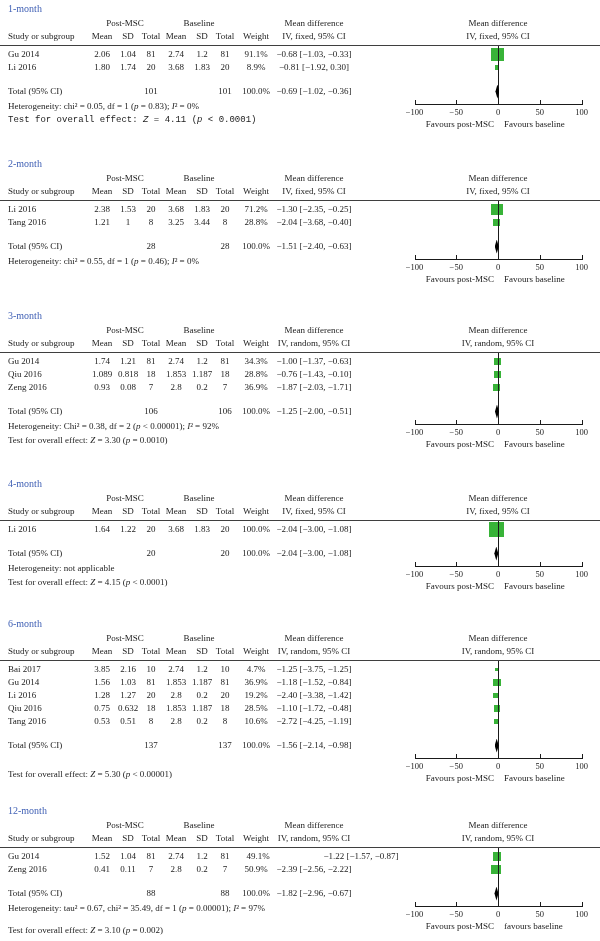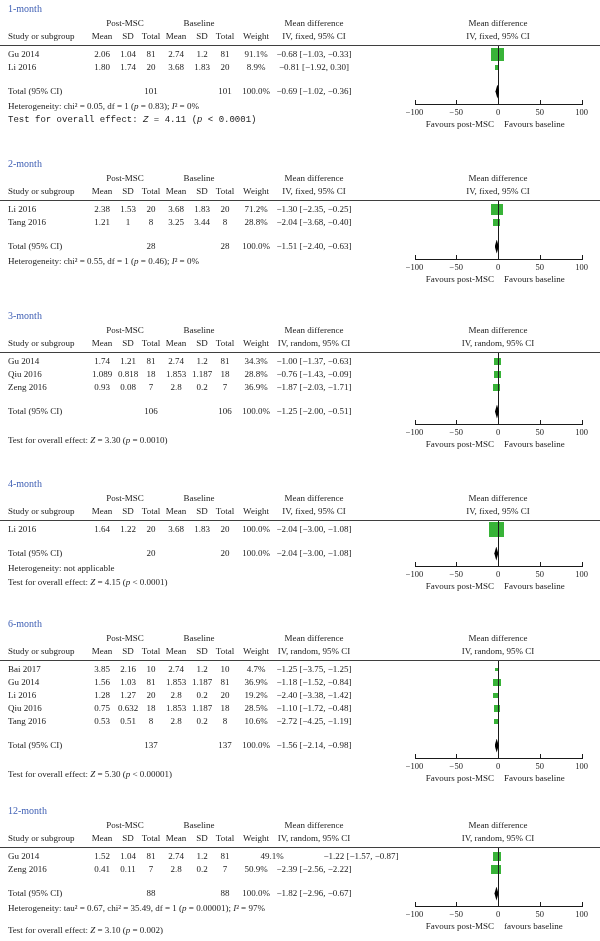--- a/index.html
+++ b/index.html
@@ -180,39 +180,40 @@
       <div class="whisk" style="left: 496.856px; top: 51px; width: 1px;"></div>
       <div class="sq" style="left: 493.593px; top: 47.9278px; width: 7.1445px; height: 7.1445px; background: rgb(56, 179, 56);"></div>
       <div class="abs" style="left: 8px; top: 58px; width: 90px;">Qiu 2016</div>
       <div class="abs ctr" style="left: 82px; top: 58px; width: 40px;">1.089</div>
       <div class="abs ctr" style="left: 111px; top: 58px; width: 34px;">0.818</div>
       <div class="abs ctr" style="left: 134px; top: 58px; width: 34px;">18</div>
       <div class="abs ctr" style="left: 156px; top: 58px; width: 40px;">1.853</div>
       <div class="abs ctr" style="left: 185px; top: 58px; width: 34px;">1.187</div>
       <div class="abs ctr" style="left: 208px; top: 58px; width: 34px;">18</div>
       <div class="abs ctr" style="left: 234px; top: 58px; width: 44px;">28.8%</div>
-      <div class="abs ctr" style="left: 254px; top: 58px; width: 120px;">−0.76 [−1.43, −0.09]</div>
+      <div class="abs ctr" style="left: 254px; top: 58px; width: 120px;">−0.76 [−1.43, −0.10]</div>
       <div class="whisk" style="left: 496.806px; top: 64px; width: 1.11055px;"></div>
       <div class="sq" style="left: 494.109px; top: 61.244px; width: 6.512px; height: 6.512px; background: rgb(56, 179, 56);"></div>
       <div class="abs" style="left: 8px; top: 71px; width: 90px;">Zeng 2016</div>
       <div class="abs ctr" style="left: 82px; top: 71px; width: 40px;">0.93</div>
       <div class="abs ctr" style="left: 111px; top: 71px; width: 34px;">0.08</div>
       <div class="abs ctr" style="left: 134px; top: 71px; width: 34px;">7</div>
       <div class="abs ctr" style="left: 156px; top: 71px; width: 40px;">2.8</div>
       <div class="abs ctr" style="left: 185px; top: 71px; width: 34px;">0.2</div>
       <div class="abs ctr" style="left: 208px; top: 71px; width: 34px;">7</div>
       <div class="abs ctr" style="left: 234px; top: 71px; width: 44px;">36.9%</div>
       <div class="abs ctr" style="left: 254px; top: 71px; width: 120px;">−1.87 [−2.03, −1.71]</div>
       <div class="whisk" style="left: 496.305px; top: 77px; width: 1px;"></div>
       <div class="sq" style="left: 492.717px; top: 73.7782px; width: 7.4435px; height: 7.4435px; background: rgb(56, 179, 56);"></div>
       <div class="abs" style="left: 8px; top: 95px; width: 110px;">Total (95% CI)</div>
       <div class="abs ctr" style="left: 134px; top: 95px; width: 34px;">106</div>
       <div class="abs ctr" style="left: 208px; top: 95px; width: 34px;">106</div>
       <div class="abs ctr" style="left: 234px; top: 95px; width: 44px;">100.0%</div>
       <div class="abs ctr" style="left: 254px; top: 95px; width: 120px;">−1.25 [−2.00, −0.51]</div>
+      <div class="abs stat-line" style="left: 8px; top: 110px; width: 360px;">Heterogeneity: Chi² = 0.38, df = 2 (<i>p</i> &lt; 0.00001); <i>I</i>² = 92%</div>
       <div class="abs stat-line" style="left: 8px; top: 124px; width: 360px;">Test for overall effect: <i>Z</i> = 3.30 (<i>p</i> = 0.0010)</div>
       <div class="zline" style="left: 498px; top: 43px; height: 71px;"></div>
       <div class="diamond" style="left: 494.956px; top: 94.5px; width: 4px; height: 14px; clip-path: polygon(50% 0px, 100% 50%, 50% 100%, 0px 50%);"></div>
       <div class="axline" style="left: 414.5px; top: 114px; width: 168px;"></div>
       <div class="tick" style="left: 414.5px; top: 110px;"></div>
       <div class="ticklab" style="left: 414.5px; top: 117px;">−100</div>
       <div class="tick" style="left: 456.25px; top: 110px;"></div>
       <div class="ticklab" style="left: 456.25px; top: 117px;">−50</div>
       <div class="tick" style="left: 498px; top: 110px;"></div>
       <div class="ticklab" style="left: 498px; top: 117px;">0</div>
@@ -385,21 +386,21 @@
       <div class="abs ctr" style="left: 259px; top: 27px; width: 110px;">IV, random, 95% CI</div>
       <div class="abs ctr" style="left: 438px; top: 27px; width: 120px;">IV, random, 95% CI</div>
       <div class="rule" style="left: 0px; top: 42px;"></div>
       <div class="abs" style="left: 8px; top: 45px; width: 90px;">Gu 2014</div>
       <div class="abs ctr" style="left: 82px; top: 45px; width: 40px;">1.52</div>
       <div class="abs ctr" style="left: 111px; top: 45px; width: 34px;">1.04</div>
       <div class="abs ctr" style="left: 134px; top: 45px; width: 34px;">81</div>
       <div class="abs ctr" style="left: 156px; top: 45px; width: 40px;">2.74</div>
       <div class="abs ctr" style="left: 185px; top: 45px; width: 34px;">1.2</div>
       <div class="abs ctr" style="left: 208px; top: 45px; width: 34px;">81</div>
-      <div class="abs ctr" style="left: 250px; top: 45px; width: 44px;">49.1%</div>
+      <div class="abs ctr" style="left: 236px; top: 45px; width: 44px;">49.1%</div>
       <div class="abs ctr" style="left: 254px; top: 45px; width: 120px; padding-left: 47px;">−1.22 [−1.57, −0.87]</div>
       <div class="whisk" style="left: 496.689px; top: 51px; width: 1px;"></div>
       <div class="sq" style="left: 492.558px; top: 47.0767px; width: 8.8465px; height: 8.8465px; background: rgb(56, 179, 56);"></div>
       <div class="abs" style="left: 8px; top: 58px; width: 90px;">Zeng 2016</div>
       <div class="abs ctr" style="left: 82px; top: 58px; width: 40px;">0.41</div>
       <div class="abs ctr" style="left: 111px; top: 58px; width: 34px;">0.11</div>
       <div class="abs ctr" style="left: 134px; top: 58px; width: 34px;">7</div>
       <div class="abs ctr" style="left: 156px; top: 58px; width: 40px;">2.8</div>
       <div class="abs ctr" style="left: 185px; top: 58px; width: 34px;">0.2</div>
       <div class="abs ctr" style="left: 208px; top: 58px; width: 34px;">7</div>

